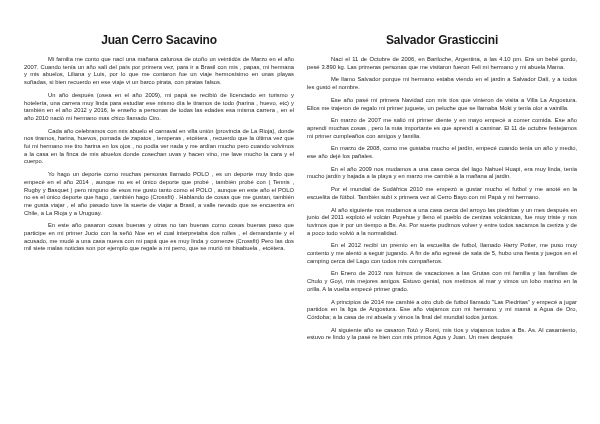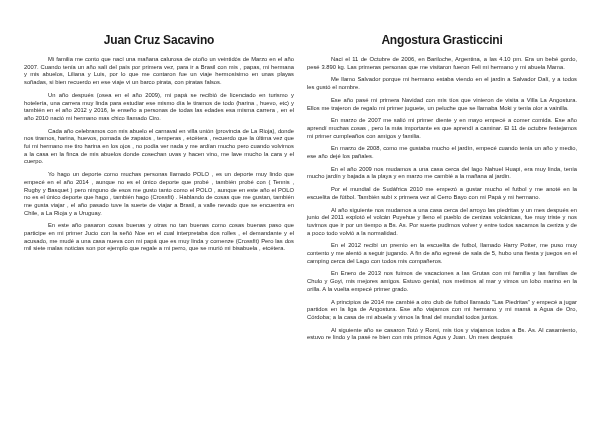--- a/index.html
+++ b/index.html
@@ -39,32 +39,32 @@
     margin: 0 0 5px 0;
     word-spacing: 0.2px;
   }
 </style>
 </head>
 <body>
 
 <div class="spread">
 
   <div class="page">
-    <h1 class="essay-title">Juan Cruz Sacavino</h1>
+    <h1 class="essay-title">Juan Cerro Sacavino</h1>
     <div class="essay-body">
       <p>Mi familia me conto que nací una mañana calurosa de otoño un veintidós de Marzo en el año 2007. Cuando tenía un año salí del país por primera vez, para ir a Brasil con mis , papas, mi hermana y mis abuelos, Liliana y Luis, por lo que me contaron fue un viaje hermosísimo en unas playas soñadas, si bien recuerdo en ese viaje vi un barco pirata, con piratas falsos.</p>
       <p>Un año después (osea en el año 2009), mi papá se recibió de licenciado en turismo y hotelería, una carrera muy linda para estudiar ese mismo día le tiramos de todo (harina , huevo, etc) y también en el año 2012 y 2016, le enseño a personas de todas las edades esa misma carrera , en el año 2010 nació mi hermano mas chico llamado Ciro.</p>
       <p>Cada año celebramos con mis abuelo el carnaval en villa unión (provincia de La Rioja), donde nos tiramos, harina, huevos, pomada de zapatos , temperas , etcétera , recuerdo que la última vez que fui mi hermano me tiro harina en los ojos , no podía ver nada y me ardían mucho pero cuando volvimos a la casa en la finca de mis abuelos donde cosechan uvas y hacen vino, me lave mucho la cara y el cuerpo.</p>
       <p>Yo hago un deporte como muchas personas llamado POLO , es un deporte muy lindo que empecé en el año 2014 , aunque no es el único deporte que probé , también probé con ( Tennis , Rugby y Basquet ) pero ninguno de esos me gusto tanto como el POLO , aunque en este año el POLO no es el único deporte que hago , también hago (Crossfit) . Hablando de cosas que me gustan, también me gusta viajar , el año pasado tuve la suerte de viajar a Brasil, a valle nevado que se encuentra en Chile, a La Rioja y a Uruguay.</p>
       <p>En este año pasaron cosas buenas y otras no tan buenas como cosas buenas paso que participe en mi primer Jucio con la señó Noe en el cual interpretaba dos rolles , el demandante y el acusado, me mudé a una casa nueva con mi papá que es muy linda y comenze (Crossfit) Pero las dos mil siete malas noticias son por ejemplo que regale a mi perro, que se murió mi bisabuela , etcétera.</p>
     </div>
   </div>
 
   <div class="page">
-    <h1 class="essay-title">Angostura Grasticcini</h1>
+    <h1 class="essay-title">Salvador Grasticcini</h1>
     <div class="essay-body">
       <p>Nací el 11 de Octubre de 2006, en Bariloche, Argentina, a las 4.10 pm. Era un bebé gordo, pesé 3.890 kg. Las primeras personas que me visitaron fueron Feli mi hermano y mi abuela Mama.</p>
       <p>Me llamo Salvador porque mi hermano estaba viendo en el jardin a Salvador Dalí, y a todos les gustó el nombre.</p>
       <p>Ese año pasé mi primera Navidad con mis tíos que vinieron de visita a Villa La Angostura. Ellos me trajeron de regalo mi primer juguete, un peluche que se llamaba Moki y tenía olor a vainilla.</p>
       <p>En marzo de 2007 me salió mi primer diente y en mayo empecé a comer comida. Ese año aprendí muchas cosas , pero la más importante es que aprendí a caminar. El 11 de octubre festejamos mi primer cumpleaños con amigos y familia.</p>
       <p>En marzo de 2008, como me gustaba mucho el jardín, empecé cuando tenía un año y medio, ese año dejé los pañales.</p>
       <p>En el año 2009 nos mudamos a una casa cerca del lago Nahuel Huapi, era muy linda, tenía mucho jardín y bajada a la playa y en marzo me cambié a la mañana al jardin.</p>
       <p>Por el mundial de Sudáfrica 2010 me empezó a gustar mucho el futbol y me anoté en la escuelita de fútbol. También subí x primera vez al Cerro Bayo con mi Papá y mi hermano.</p>
       <p>Al año siguiente nos mudamos a una casa cerca del arroyo las piedritas y un mes después en junio del 2011 explotó el volcán Puyehue y lleno el pueblo de cenizas volcánicas, fue muy triste y nos tuvimos que ir por un tiempo a Bs. As. Por suerte pudimos volver y entre todos sacamos la ceniza y de a poco todo volvió a la normalidad.</p>
       <p>En el 2012 recibí un premio en la escuelita de futbol, llamado Harry Potter, me puso muy contento y me alentó a seguir jugando. A fin de año egresé de sala de 5, hubo una fiesta y juegos en el camping cerca del Lago con todos mis compañeros.</p>

